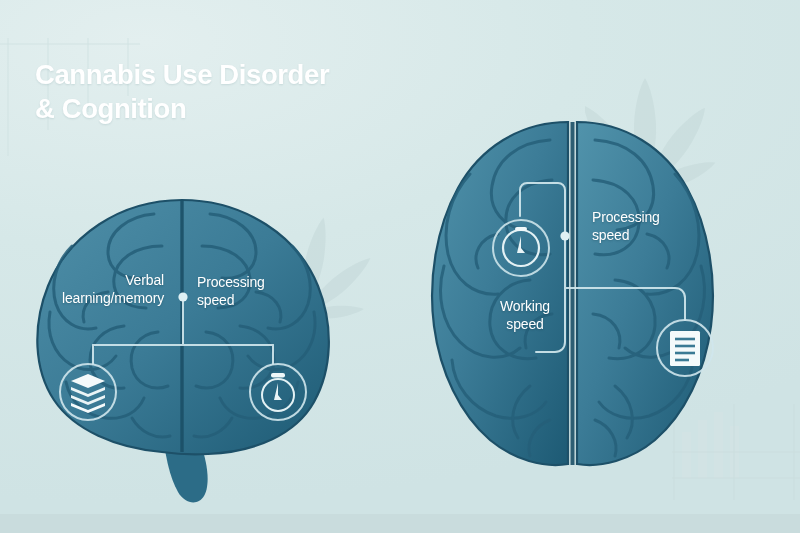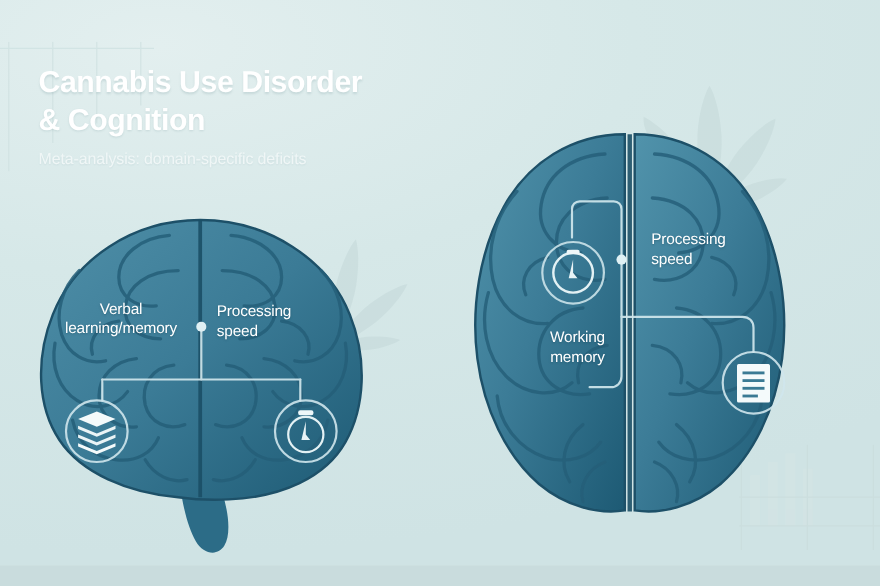--- a/index.html
+++ b/index.html
@@ -99,24 +99,24 @@
   .label {
     position: absolute;
     color: #ffffff;
     font-size: 14px;
     line-height: 1.28;
     letter-spacing: -0.15px;
     white-space: pre-line;
     text-shadow: 0 1px 2px rgba(20,60,75,0.35);
   }
   .label-verbal {
-    left: 30px;
+    left: 4px;
     top: 272px;
     width: 160px;
-    text-align: center;
+    text-align: right;
   }
   .label-pspeed-left {
     left: 197px;
     top: 274px;
     width: 130px;
     text-align: left;
   }
   .label-working {
     left: 470px;
     top: 298px;
@@ -188,21 +188,20 @@
         <line x1="62" y1="0" x2="62" y2="96"></line>
         <line x1="122" y1="0" x2="122" y2="96"></line>
         <line x1="0" y1="48" x2="128" y2="48"></line>
       </g>
     </svg>
   </div>
 
   <div class="header">
     <h1 class="title">Cannabis Use Disorder
 &amp; Cognition</h1>
-    <p class="subtitle">Meta-analysis: domain-specific deficits</p>
   </div>
 
   <svg class="brain brain-left" viewBox="0 0 340 330">
     <defs>
       <linearGradient id="gradL" x1="0" y1="0" x2="1" y2="1">
         <stop offset="0%" stop-color="#56soft"></stop>
         <stop offset="0%" stop-color="#4f8fa8"></stop>
         <stop offset="48%" stop-color="#3b7b96"></stop>
         <stop offset="100%" stop-color="#1d5a74"></stop>
       </linearGradient>
@@ -360,18 +359,18 @@
     </g>
   </svg>
 
   <div class="label label-verbal">Verbal
 learning/memory</div>
 
   <div class="label label-pspeed-left">Processing
 speed</div>
 
   <div class="label label-working">Working
-memory</div>
+speed</div>
 
   <div class="label label-pspeed-right">Processing
 speed</div>
 
 </div>
 
 </body></html>

